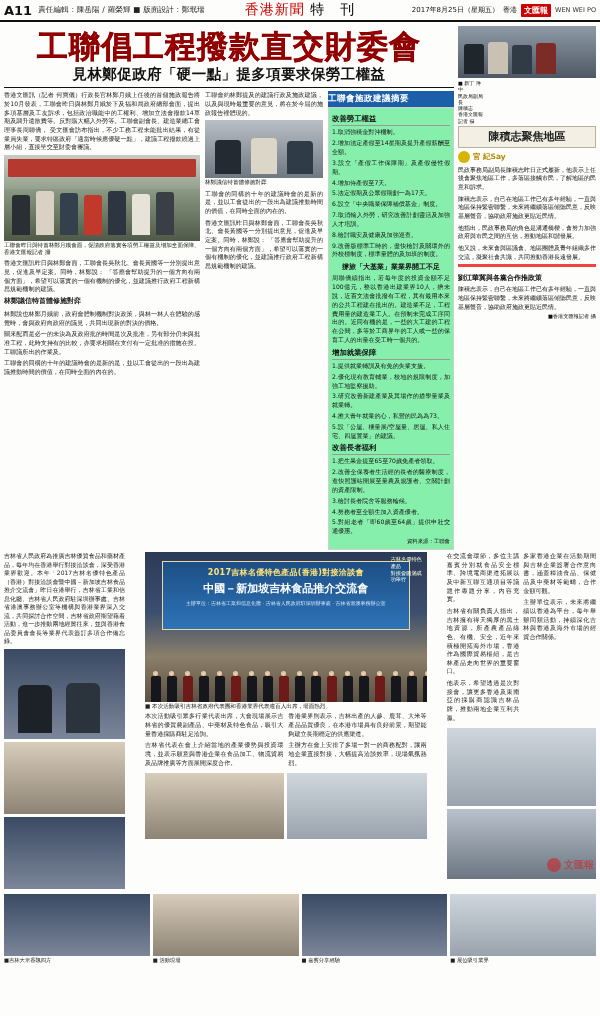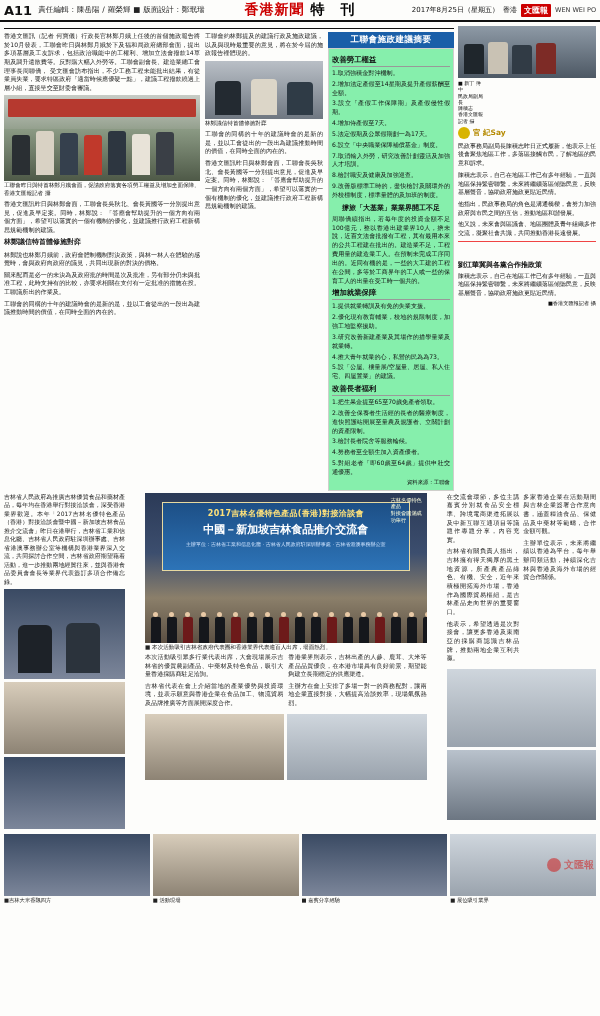--- a/index.html
+++ b/index.html
@@ -17,21 +17,21 @@
   
   .masthead {
     height:22px; display:flex; align-items:center;
     border-bottom:2px solid #111; padding:0 4px;
     font-size:8px; position:relative;
   }
   .folio { font-weight:bold; font-size:13px; letter-spacing:0; padding-right:6px; }
   .credits { font-size:7.5px; color:#222; letter-spacing:0.2px; }
   .section-title {
     position:absolute; left:50%; transform:translateX(-50%);
-    font-size:14px; font-weight:bold; letter-spacing:1px; color:#000;
+    font-size:14px; font-weight:normal; letter-spacing:1px; color:#000;
   }
   .section-title .red { color:#cc0000; }
   .mast-right { margin-left:auto; display:flex; align-items:center; gap:4px; font-size:7px; }
   .wwp-logo {
     background:#cc0000; color:#fff; font-weight:bold; font-size:8px;
     padding:1px 3px; border-radius:1px;
   }
   .wwp-en { font-size:6.5px; color:#333; }
 
   
@@ -58,21 +58,21 @@
   
   .photo {
     background:linear-gradient(160deg,#9aa7b4,#6f7d8c);
     position:relative; overflow:hidden;
   }
   .photo.group1 { background:linear-gradient(180deg,#c8ccc6 0%,#8d9a86 45%,#55604f 100%); }
   .cap { font-size:5.6px; line-height:1.3; color:#222; margin-top:1px; }
 
   .hdr-blue {
     background:#1a5fa8; color:#fff; font-size:8.5px; font-weight:bold;
-    text-align:center; padding:2px 0; letter-spacing:0.5px;
+    text-align:left; padding:2px 0; letter-spacing:0.5px;
   }
   .hdr-line { font-size:7.4px; font-weight:bold; border-bottom:1px solid #999; padding-bottom:1px; margin:3px 0 2px 0; }
   .list-item { font-size:6.1px; line-height:1.45; margin-bottom:2px; text-align:justify; }
 
   .box-gray { background:#86efac; border:1px solid #cfcfcb; padding:3px; }
 
   
   .rc-title {
     background:#e8e3d6; border:1px solid #b9b19c;
     font-size:11px; font-weight:bold; text-align:center;
@@ -147,20 +147,22 @@
       <span>2017年8月25日（星期五）</span>
       <span>香港</span>
       <span class="wwp-logo">文匯報</span>
       <span class="wwp-en">WEN WEI PO</span>
     </span>
   </div>
 
   <div class="top-zone">
 
     <div class="col-main">
+      <div class="headline">工聯倡工程撥款直交財委會</div>
+      <div class="subhead">見林鄭促政府「硬一點」提多項要求保勞工權益</div>
       <div class="rule-thin"></div>
 
       <div class="body-split">
 
         <div style="width:196px;">
           <div class="bodycol">
             <p>香港文匯訊（記者 何寶儀）行政長官林鄭月娥上任後的首個施政報告將於10月發表，工聯會昨日與林鄭月娥於下及福和局政府總部會面，提出多項基層及工友訴求，包括政治職能中的工權利、增加立法會撥款14草期及調升遣散費等。反對購大幅入外勞等。工聯會副會長、建造業總工會理事長周聯僑， 受文匯會訪布指出，不少工務工程未能批出結果，有從業員失業，要求特區政府「適當時候應優硬一點」，建議工程撥款繞過上層小組，直接呈交至財委會審議。</p>
           </div>
 
           <div class="photo group1" style="height:86px;margin-top:2px;">
@@ -248,34 +250,35 @@
       </div>
 
       <div style="display:flex;gap:2px;margin-top:2px;">
         <div style="width:26px;font-size:5px;line-height:1.25;white-space:pre-line;">■ 新丁 簿 中
 民政局副局長
 陳積志
 香港文匯報
 記者 攝</div>
       </div>
 
+      <div class="rc-title" style="margin-top:2px;background:#f3efe4;">陳積志聚焦地區</div>
 
       <div style="display:flex;align-items:center;gap:3px;margin:3px 0;">
         <span style="width:12px;height:12px;border-radius:50%;background:#d8b400;display:inline-block;"></span>
         <span style="font-size:7.5px;font-weight:bold;color:#b58a00;">官 紀Say</span>
       </div>
 
       <div class="rc-body">
         <p style="margin:0 0 3px 0;">民政事務局副局長陳積志昨日正式履新，他表示上任後會聚焦地區工作，多落區接觸市民，了解地區的民意和訴求。</p>
         <p style="margin:0 0 3px 0;">陳積志表示，自己在地區工作已有多年經驗，一直與地區保持緊密聯繫，未來將繼續落區傾聽民意，反映基層聲音，協助政府施政更貼近民情。</p>
         <p style="margin:0 0 3px 0;">他指出，民政事務局的角色是溝通橋樑，會努力加強政府與市民之間的互信，推動地區和諧發展。</p>
         <p style="margin:0 0 3px 0;">他又說，未來會與區議會、地區團體及青年組織多作交流，凝聚社會共識，共同推動香港長遠發展。</p>
       </div>
 
-      <div style="font-size:7px;font-weight:bold;border-top:1px solid #ef4444;padding-top:18px;margin-top:2px;">劉江華冀與各黨合作推政策</div>
+      <div style="font-size:7px;font-weight:bold;border-top:3px solid #ef4444;padding-top:6px;margin-top:2px;">劉江華冀與各黨合作推政策</div>
       <div class="rc-body" style="margin-top:2px;">
         <p style="margin:0;">陳積志表示，自己在地區工作已有多年經驗，一直與地區保持緊密聯繫，未來將繼續落區傾聽民意，反映基層聲音，協助政府施政更貼近民情。</p>
       </div>
       <div style="text-align:right;font-size:5.2px;margin-top:2px;">■香港文匯報記者 攝</div>
     </div>
   </div>
 
 
   <div class="lower">
 

